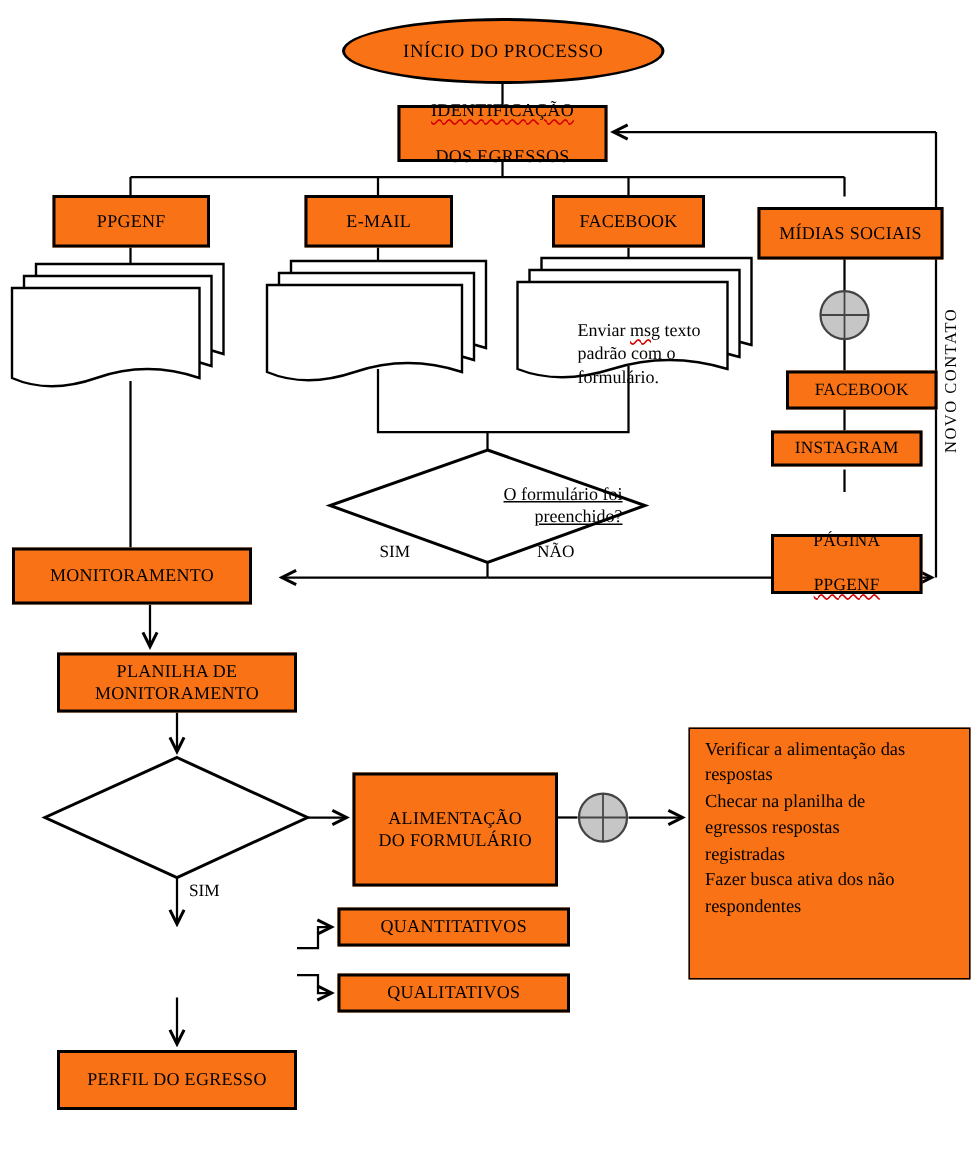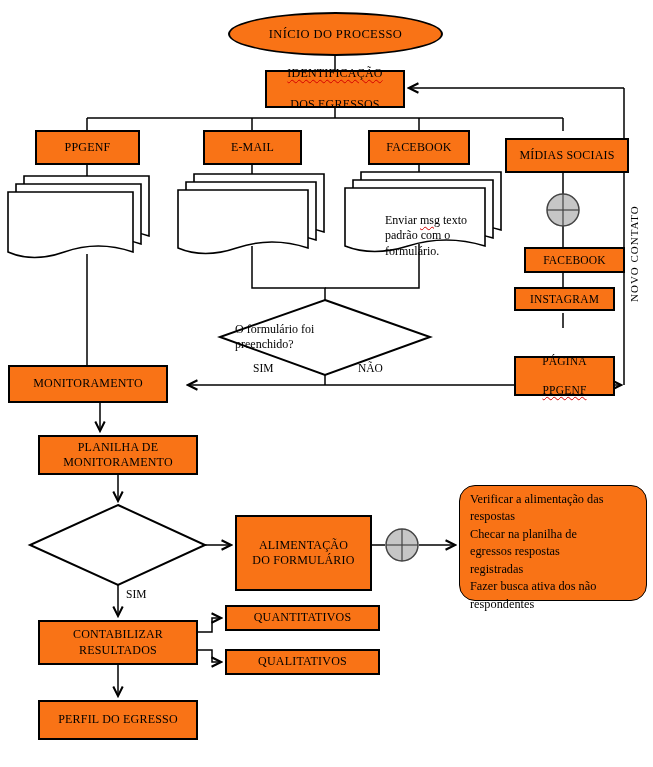--- a/index.html
+++ b/index.html
@@ -14,21 +14,21 @@
   }
   .ellipse { border-radius:50%; font-size:12.5px; letter-spacing:0.4px; }
   .thin { border-width:1.4px; }
   .small { font-size:11.5px; }
   .notes-box {
     align-items:flex-start; justify-content:flex-start; text-align:left;
     padding:5px 10px; font-size:12.3px; line-height:1.42; letter-spacing:0;
   }
   .label { position:absolute; font-size:11.5px; white-space:pre-line; }
   .doc-text { position:absolute; font-size:12px; line-height:1.3; white-space:pre-line; }
-  .diamond-text { position:absolute; font-size:12px; line-height:1.25; text-align:left; white-space:pre-line; }
+  .diamond-text { position:absolute; font-size:12px; line-height:1.25; text-align:right; white-space:pre-line;text-decoration:underline; }
   .vtext { position:absolute; writing-mode:vertical-rl; transform:rotate(180deg); font-size:11px; letter-spacing:1px; }
   .blk { display:block; }
   .squiggle {
     text-decoration-line:underline; text-decoration-style:wavy;
     text-decoration-color:#d40000; text-decoration-thickness:1px;
     text-underline-offset:2px;
   }
 </style>
 </head>
 <body>
@@ -139,27 +139,25 @@
 
   <div class="box" style="left:8px; top:365px; width:160px; height:38px;">MONITORAMENTO</div>
   <div class="box" style="left:38px; top:435px; width:160px; height:40px;">PLANILHA DE
 MONITORAMENTO</div>
 
   <div class="label" style="left:126px; top:588px;">SIM</div>
 
   <div class="box" style="left:235px; top:515px; width:137px; height:76px;">ALIMENTAÇÃO
 DO FORMULÁRIO</div>
 
-  <div class="box thin notes-box" style="left:459px; top:485px; width:188px; height:116px;border-radius:16px;">Verificar a alimentação das
+  <div class="box thin notes-box" style="left:459px; top:485px; width:188px; height:168px;">Verificar a alimentação das
 respostas
 Checar na planilha de
 egressos respostas
 registradas
 Fazer busca ativa dos não
 respondentes</div>
 
-  <div class="box" style="left:38px; top:620px; width:160px; height:45px;">CONTABILIZAR
-RESULTADOS</div>
   <div class="box" style="left:225px; top:605px; width:155px; height:26px;">QUANTITATIVOS</div>
   <div class="box" style="left:225px; top:649px; width:155px; height:26px;">QUALITATIVOS</div>
   <div class="box" style="left:38px; top:700px; width:160px; height:40px;">PERFIL DO EGRESSO</div>
 
 </div>
 
 </body></html>

